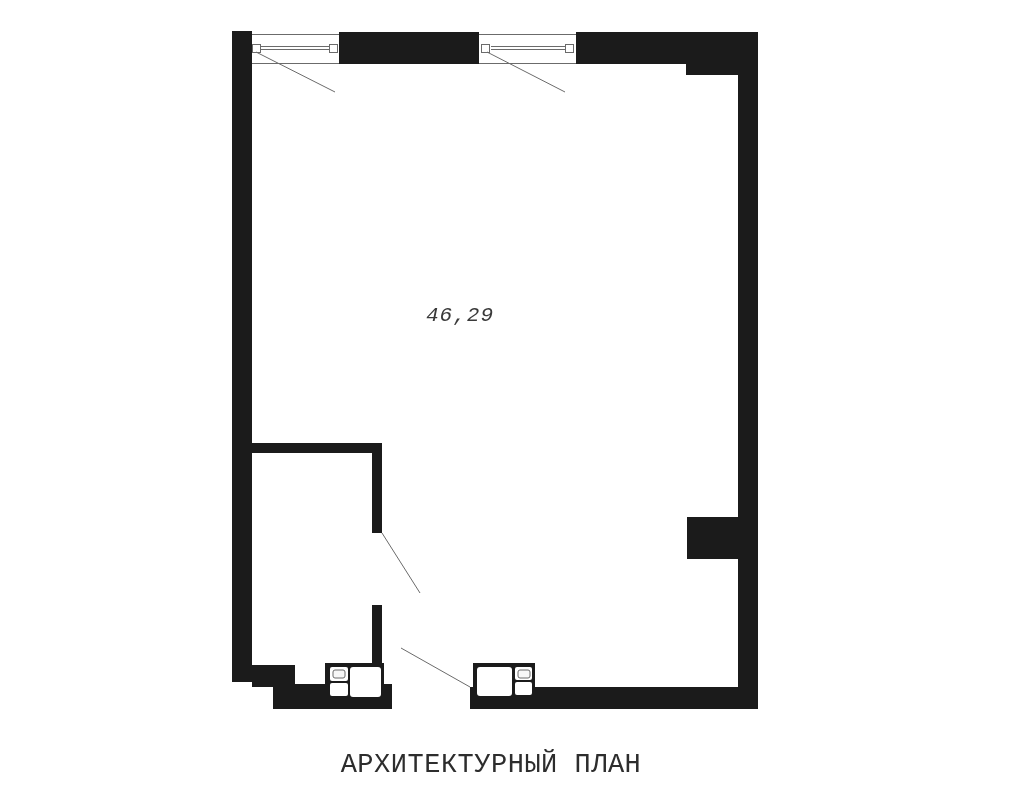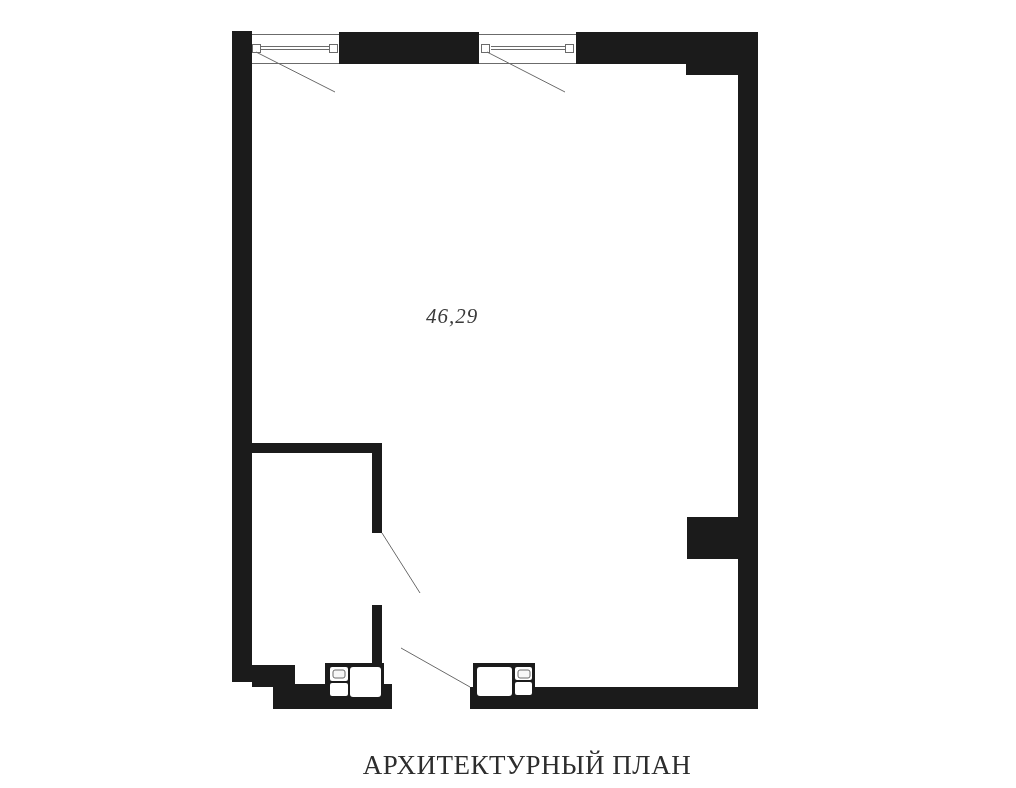--- a/index.html
+++ b/index.html
@@ -5,39 +5,38 @@
   :root{
     --wall:#1b1b1b;
     --line:#6b6b6b;
     --title:#2d2d2d;
     --area:#3a3a3a;
     --bg:#ffffff;
   }
   html,body{margin:0;padding:0;background:var(--bg);}
   .stage{
     position:relative;width:1016px;height:788px;background:var(--bg);
-    font-family:Liberation Serif, serif;overflow:hidden;
+    font-family:Liberation Mono, monospace;overflow:hidden;
   }
   svg{position:absolute;left:0;top:0;}
   .wall{fill:var(--wall);shape-rendering:crispEdges;}
   .thin{stroke:var(--line);stroke-width:1;fill:none;}
   .diag{stroke:var(--line);stroke-width:1;fill:none;}
   .hinge{fill:#ffffff;stroke:var(--line);stroke-width:1;shape-rendering:crispEdges;}
   .wbox{fill:#ffffff;stroke:none;}
   .innerbox{fill:#f7f7f7;stroke:var(--line);stroke-width:1;}
   .area-label{
     position:absolute;left:426px;top:304px;
     font-size:21px;font-style:italic;letter-spacing:1px;
     color:var(--area);
   }
   .plan-title{
     position:absolute;left:491px;top:750px;transform:translateX(-50%);
     font-size:27px;letter-spacing:0.5px;white-space:nowrap;
     color:var(--title);
-    margin-left:36px;
   }
 </style>
 </head>
 <body>
 
 <div class="stage">
 
   <svg width="1016" height="788" viewBox="0 0 1016 788">
 
     <g>

